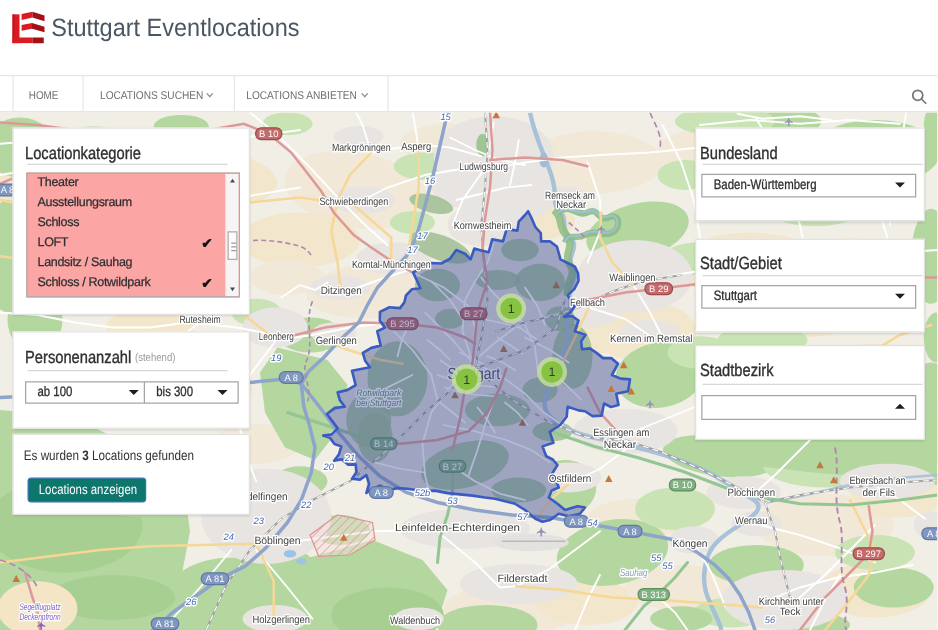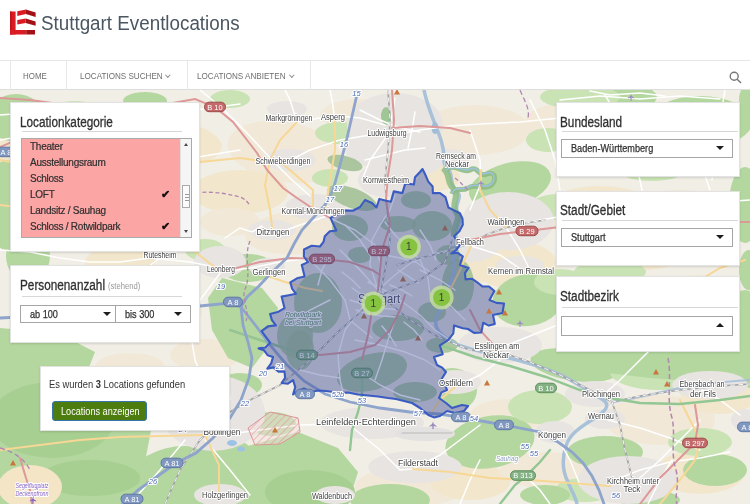--- a/index.html
+++ b/index.html
@@ -34,21 +34,21 @@
   border-left:4.5px solid transparent; border-right:4.5px solid transparent; border-bottom:4.5px solid #1e1e1e; }
 
 #lbox { position:absolute; left:10px; top:35px; width:171px; height:100px; border:1px solid #abaaaa; background:#fca5a5; overflow:hidden; }
 .litem { position:absolute; left:8px; font-size:10px; color:#2f2f2f; letter-spacing:-0.25px; -webkit-text-stroke:0.2px #2f2f2f; }
 .lcheck { position:absolute; left:139px; font-size:11px; font-weight:bold; color:#111; }
 
 #sbar { position:absolute; right:0; top:0; width:11px; height:98px; background:#f5f5f5; border-left:1px solid #e2e2e2; }
 .sarr { position:absolute; left:2.5px; width:0; height:0; }
 #sthumb { position:absolute; left:1px; top:46px; width:8px; height:23px; background:#fbfbfb; border:1px solid #ababab; }
 .grip { position:absolute; left:2px; width:4px; height:1px; background:#9a9a9a; }
-#btn { position:absolute; left:11px; top:33.5px; width:95px; height:20.5px; background:#4d7c0f; border:1px solid #3674ae; border-radius:3px; color:#fff; font-size:11px; text-align:left; line-height:19px; }
+#btn { position:absolute; left:11px; top:33.5px; width:95px; height:20.5px; background:#0f766e; border:1px solid #3674ae; border-radius:3px; color:#fff; font-size:11px; text-align:left; line-height:19px; }
 </style>
 </head>
 <body>
 <div id="page">
 
   <svg id="logo" width="28" height="28" viewBox="0 0 28 28">
     <rect x="1" y="2.5" width="5.6" height="23" fill="#da1b23"></rect>
     <rect x="1" y="2.5" width="1.6" height="23" fill="#c01219"></rect>
     <rect x="1" y="21" width="16.2" height="4.5" fill="#da1b23"></rect>
     <polygon points="17.2,21 26,21 26,25.5 17.2,25.5" fill="#a31117"></polygon>
@@ -530,21 +530,21 @@
     <div class="prule" style="left:11px; top:30px; width:160px;"></div>
     <div class="sel" style="left:9px; top:39px; width:100px; height:18px;">
           <span class="txt">ab 100</span>
           <span class="care"></span>
         </div>
     <div class="sel" style="left:104px; top:39px; width:76px; height:18px;">
           <span class="txt">bis 300</span>
           <span class="care"></span>
         </div>
   </div>
-  <div class="panel" style="left:10px; top:276px; width:190px; height:65px;margin-left:30px;">
+  <div class="panel" style="left:10px; top:257px; width:190px; height:65px;">
     <div style="position:absolute; left:8px; top:10.5px; font-size:11px; color:#333;"><span class="cx" style="transform:scaleX(0.85)">Es wurden <b>3</b> Locations gefunden</span></div>
     <div id="btn"><span class="cx" style="margin-left:8px">Locations anzeigen</span></div>
   </div>
   
   <div class="panel" style="left:555.5px; top:12px; width:184.5px; height:74.5px;">
     <div class="ptitle2"><span class="cx80">Bundesland</span></div>
     <div class="prule" style="left:5px; top:28px; width:176px;"></div>
     <div class="sel" style="left:4px; top:35.5px; width:172px; height:19.5px;">
           <span class="txt">Baden-Württemberg</span>
           <span class="care"></span>

